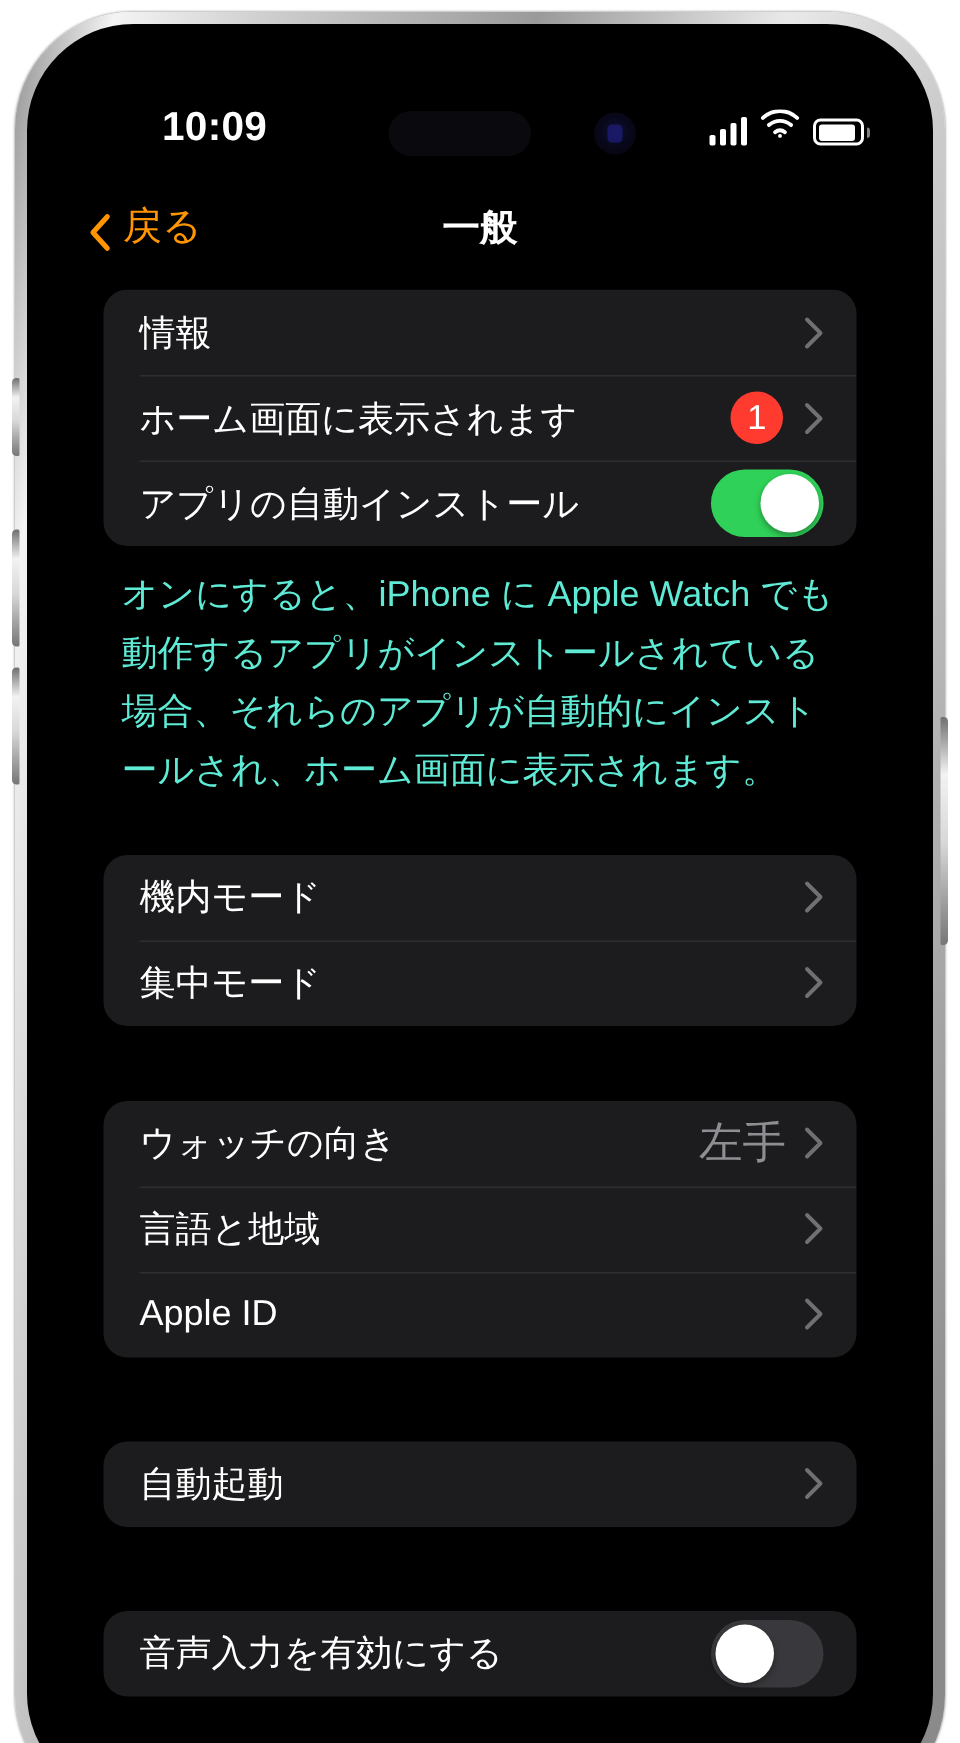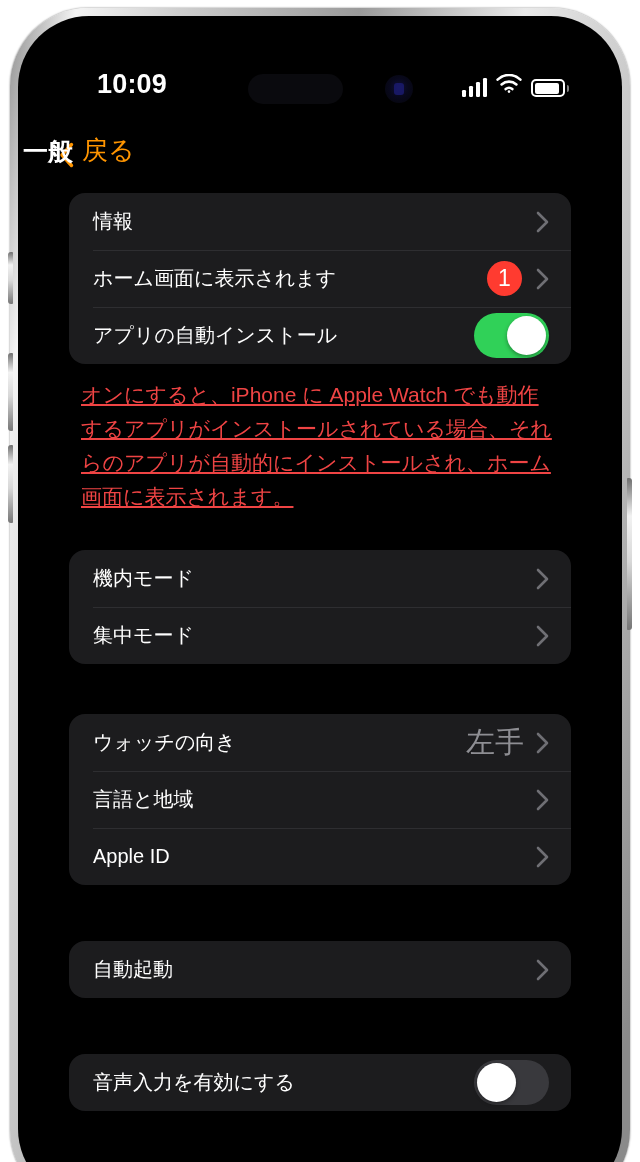--- a/index.html
+++ b/index.html
@@ -55,21 +55,21 @@
   .sidebtn.left  { left: -2px;  width: 5px; border-radius: 3px 1px 1px 3px; }
   .sidebtn.right { right: -2px; width: 5px; border-radius: 1px 3px 3px 1px; }
   #btn-action  { top: 244px; height: 52px; }
   #btn-volup   { top: 345px; height: 78px; }
   #btn-voldown { top: 437px; height: 78px; }
   #btn-power   { top: 470px; height: 152px; }
 
   
   #status-bar {
     position: absolute;
-    left: 0; top: 0;
+    left: 11px; top: 0;
     width: 100%;
     height: 96px;
     color: #ffffff;
   }
   #status-time {
     position: absolute;
     left: 74px;
     top: 48px;
     font-size: 27px;
     font-weight: bold;
@@ -157,21 +157,21 @@
     gap: 8px;
     color: #FF9500;
     font-size: 26px;
     cursor: pointer;
   }
   #back-button .chev { display: block; width: 15px; height: 26px; }
   #nav-title {
     position: absolute;
     left: 0; right: 0;
     top: 18px;
-    text-align: left;
+    text-align: center;
     color: #ffffff;
     font-size: 25px;
     font-weight: bold;
   }
 
   
   #content {
     position: absolute;
     left: 0;
     top: 172px;
@@ -196,21 +196,21 @@
   }
   .row + .row::before {
     content: "";
     position: absolute;
     left: 24px; right: 0; top: 0;
     height: 1px;
     background: #2e2e31;
   }
   .row .label {
     color: #ffffff;
-    font-size: 20px;
+    font-size: 24px;
     white-space: nowrap;
   }
   .row .spacer { flex: 1 1 auto; }
   .row .value {
     color: #8E8E93;
     font-size: 29px;
     margin-right: 12px;
   }
   .chevron-right { width: 13px; height: 22px; flex: 0 0 auto; }
   .badge {
@@ -244,24 +244,23 @@
     height: 39px;
     border-radius: 50%;
     background: #ffffff;
     box-shadow: 0 2px 4px rgba(0,0,0,0.35);
   }
   .toggle.on  .knob { left: 33px; }
   .toggle.off .knob { left: 3px; }
 
   .footnote {
     margin: 14px 58px 0 58px;
-    color: #ef4444;
-    font-size: 21px;
+    color: #5eead4;
+    font-size: 24px;
     line-height: 1.62;
-    text-decoration: underline;
   }
   .gap-sm { height: 36px; }
   .gap-md { height: 50px; }
   .gap-lg { height: 56px; }
 </style>
 </head>
 <body>
 
 <div id="device">
 

